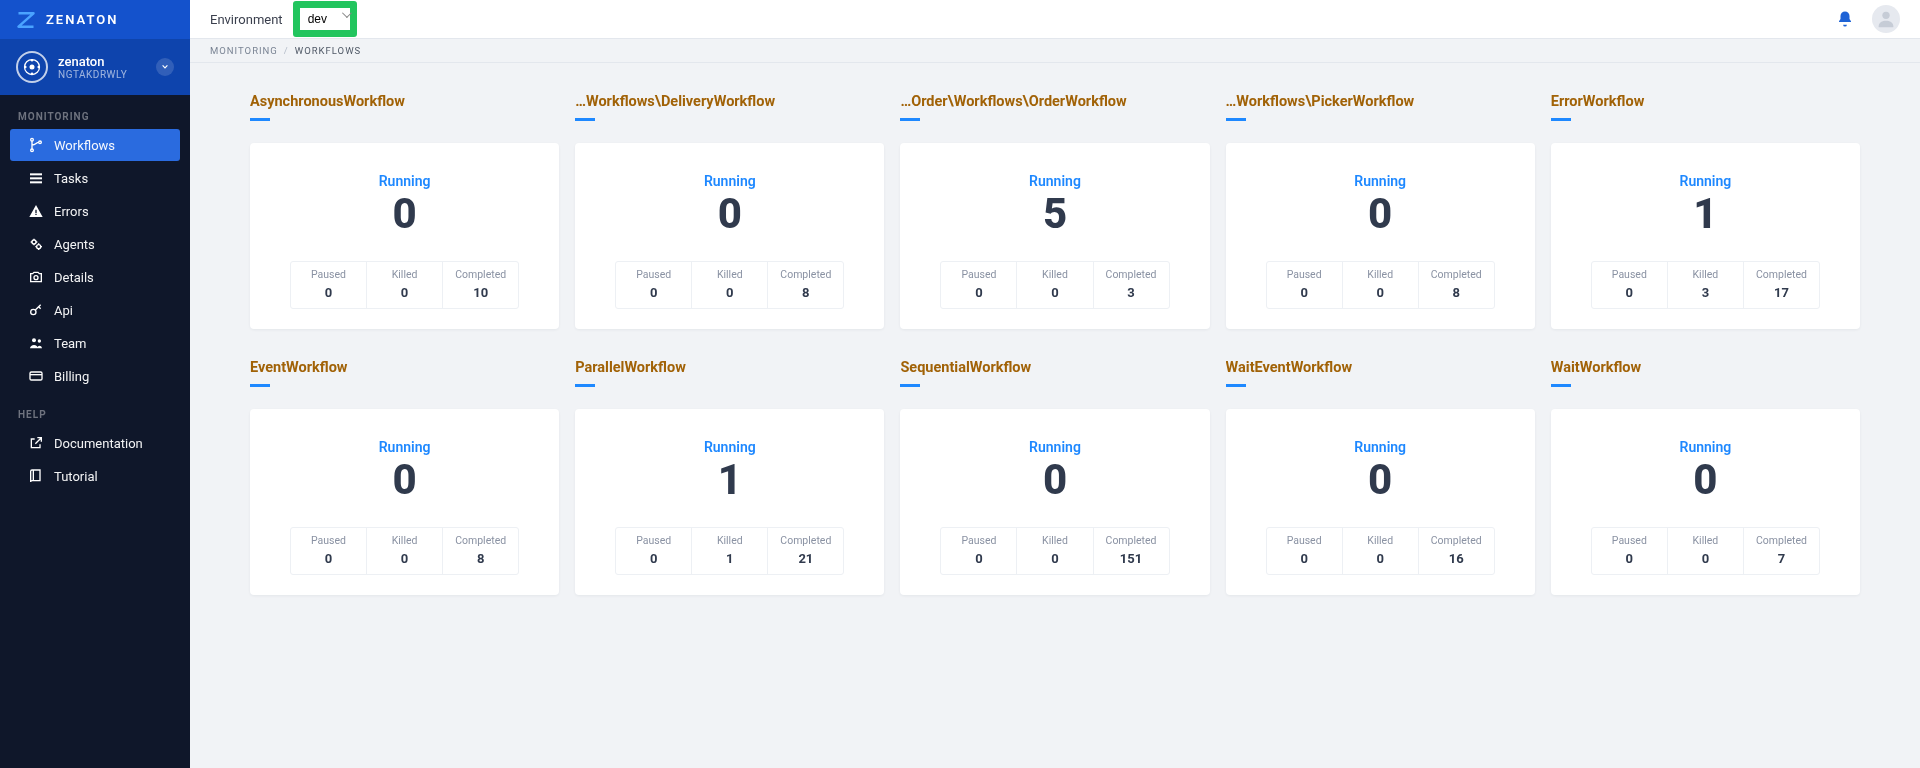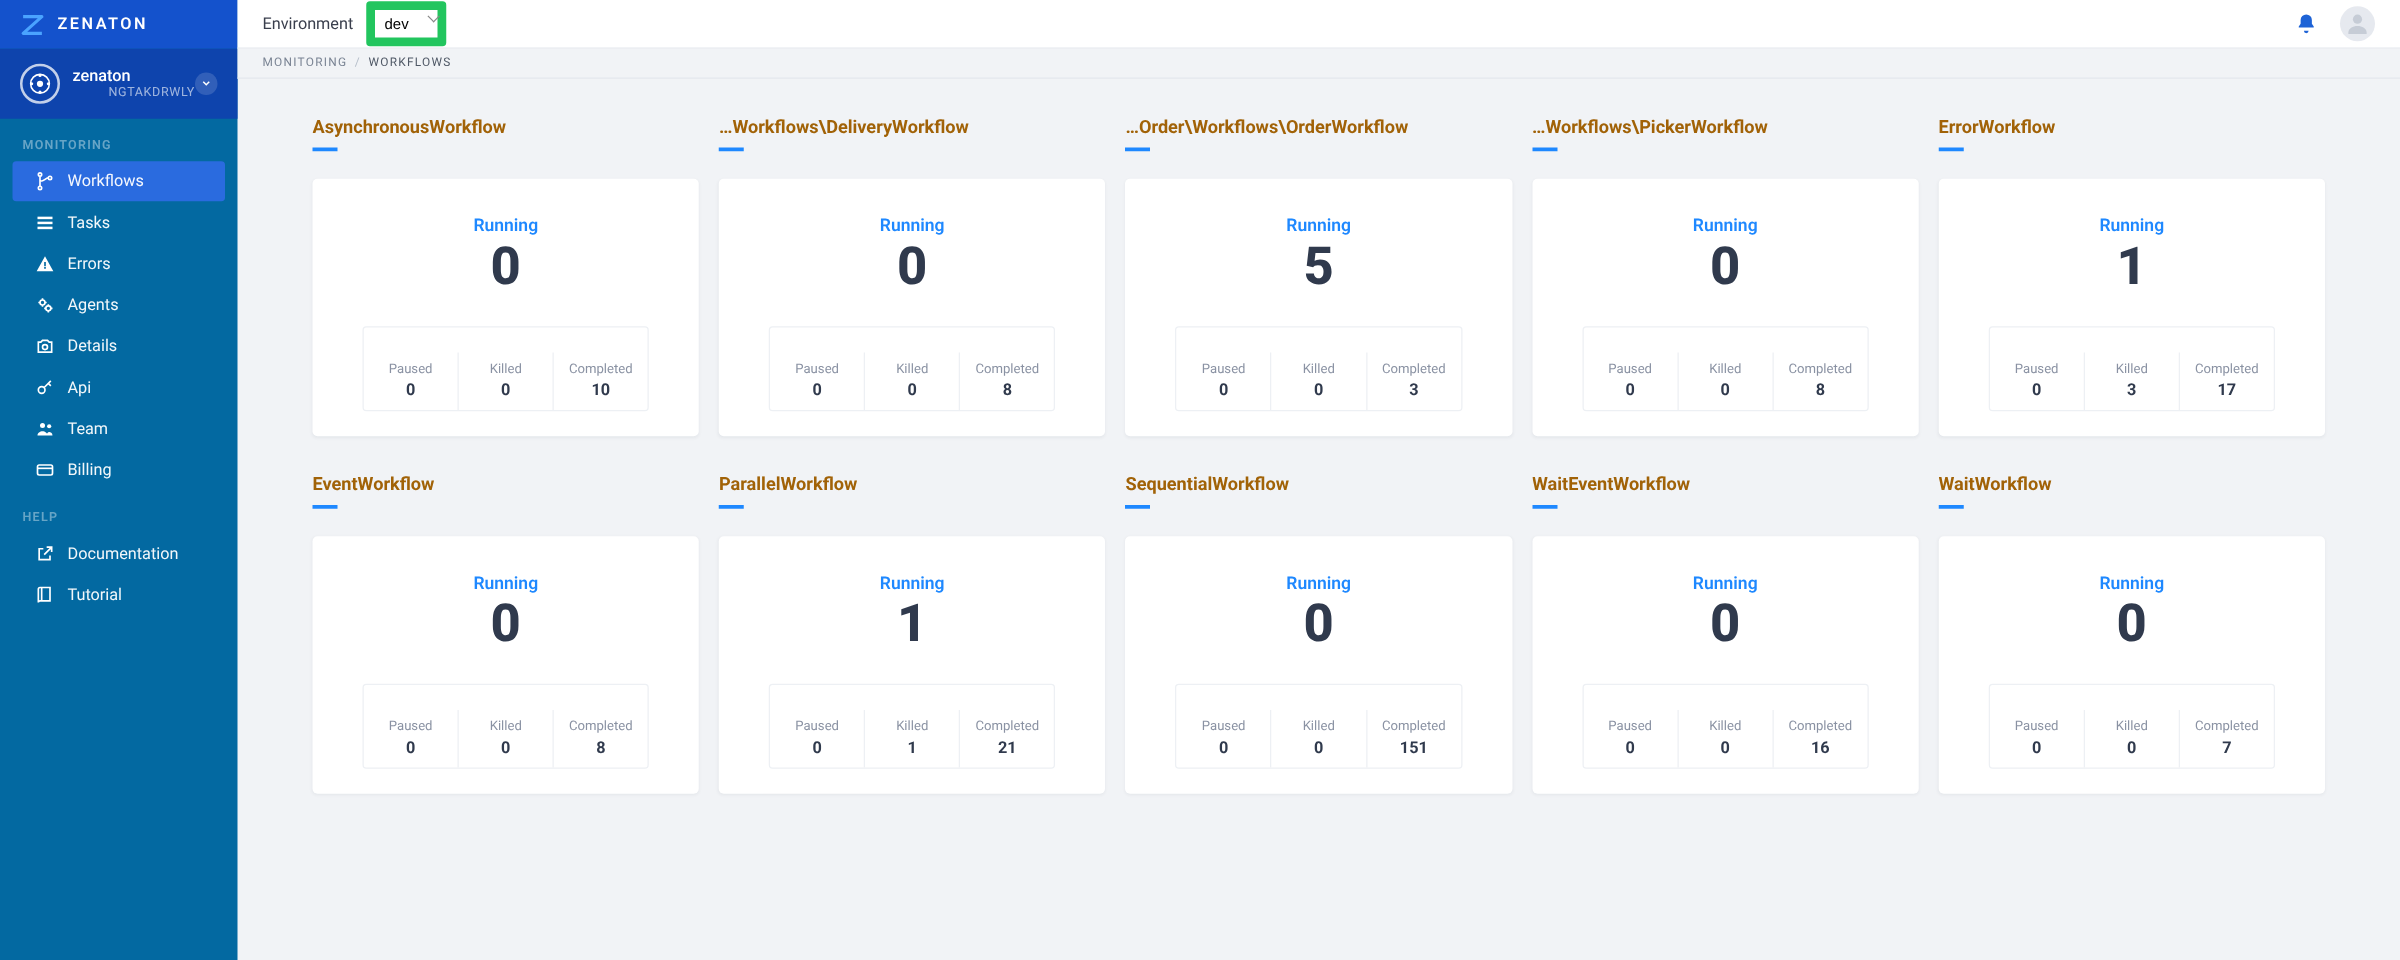--- a/index.html
+++ b/index.html
@@ -1,28 +1,28 @@
 <!DOCTYPE html>
 <html><head>
 <meta charset="utf-8">
 <style>
 * { margin: 0; padding: 0; box-sizing: border-box; }
 body { font-family: -apple-system, BlinkMacSystemFont, "Segoe UI", Roboto, sans-serif; background: #f1f3f6; color: #2c3e50; width: 1920px; height: 768px; overflow: hidden; display: flex; }
 
 
-.sidebar { width: 190px; background: #0369a1; color: #fff; display: flex; flex-direction: column; flex-shrink: 0; }
+.sidebar { width: 190px; background: #0f172a; color: #fff; display: flex; flex-direction: column; flex-shrink: 0; }
 .logo-area { height: 39px; display: flex; align-items: center; padding: 0 16px; background: #1452cc; }
 .logo-mark { width: 20px; height: 20px; margin-right: 10px; }
 .logo-text { font-size: 13px; letter-spacing: 2px; font-weight: 600; }
 .org-block { padding: 12px 16px; display: flex; align-items: center; background: #0e44ad; }
 .org-avatar { width: 32px; height: 32px; border-radius: 50%; border: 2px solid rgba(255,255,255,0.75); margin-right: 10px; display:flex; align-items:center; justify-content:center;}
 .org-avatar svg { width: 20px; height: 20px; }
 .org-info { flex: 1; }
 .org-name { font-size: 13px; font-weight: 500; }
-.org-id { font-size: 10px; color: rgba(255,255,255,0.6); letter-spacing: 0.5px; text-align: right; }
+.org-id { font-size: 10px; color: rgba(255,255,255,0.6); letter-spacing: 0.5px; }
 .org-chevron { width: 18px; height: 18px; border-radius: 50%; background: rgba(255,255,255,0.15); display:flex; align-items:center; justify-content:center; }
 
 .nav-section-label { font-size: 10px; letter-spacing: 1px; color: rgba(255,255,255,0.4); padding: 16px 18px 6px; font-weight: 600; }
 .nav-item { display: flex; align-items: center; padding: 8px 18px; font-size: 13px; color: rgba(255,255,255,0.95); cursor: pointer; margin: 1px 10px; border-radius: 3px; }
 .nav-item.active { background: #2a6bdf; }
 .nav-icon { width: 16px; height: 16px; margin-right: 10px; flex-shrink:0; display:flex; align-items:center; justify-content:center; }
 
 
 .main { flex: 1; display: flex; flex-direction: column; min-width: 0; }
 .topbar { height: 39px; background: #fff; border-bottom: 1px solid #e3e7ed; display: flex; align-items: center; padding: 0 20px; }
@@ -43,21 +43,21 @@
 .grid { display: grid; grid-template-columns: repeat(5, 1fr); column-gap: 16px; row-gap: 30px; }
 
 .wf-block { min-width: 0; }
 .wf-title { font-size: 14.5px; font-weight: 700; color: #a16207; white-space: nowrap; overflow: hidden; text-overflow: ellipsis; }
 .wf-underline { width: 20px; height: 3px; background: #1e88ff; margin-top: 8px; margin-bottom: 22px; }
 .wf-card { background: #fff; border-radius: 4px; box-shadow: 0 1px 3px rgba(20,30,50,0.06); padding: 30px 34px 20px; text-align: center; }
 .wf-running-label { font-size: 14px; font-weight: 600; color: #1e88ff; }
 .wf-running-val { font-size: 42px; font-weight: 800; color: #303a4d; line-height: 1.1; margin-top: 2px; margin-bottom: 24px; }
 .wf-stats { display: flex; border: 1px solid #edf0f4; border-radius: 3px; margin: 0 6px; align-items: flex-end; }
 .wf-stat { flex: 1; padding: 6px 4px 8px; }
-.wf-stat + .wf-stat { border-left: 1px solid #edf0f4; margin-top: 20px; }
+.wf-stat + .wf-stat { border-left: 1px solid #edf0f4; }
 .wf-stat-label { font-size: 10.5px; color: #8a92a3; }
 .wf-stat-val { font-size: 13px; font-weight: 700; color: #303a4d; margin-top: 4px; }
 </style>
 </head>
 <body>
 
 <aside class="sidebar">
   <div class="logo-area">
     <svg class="logo-mark" viewBox="0 0 24 24" fill="none">
         <path d="M3 4h18L3 20h18" stroke="#4aa3ff" stroke-width="3" stroke-linejoin="round"></path>

